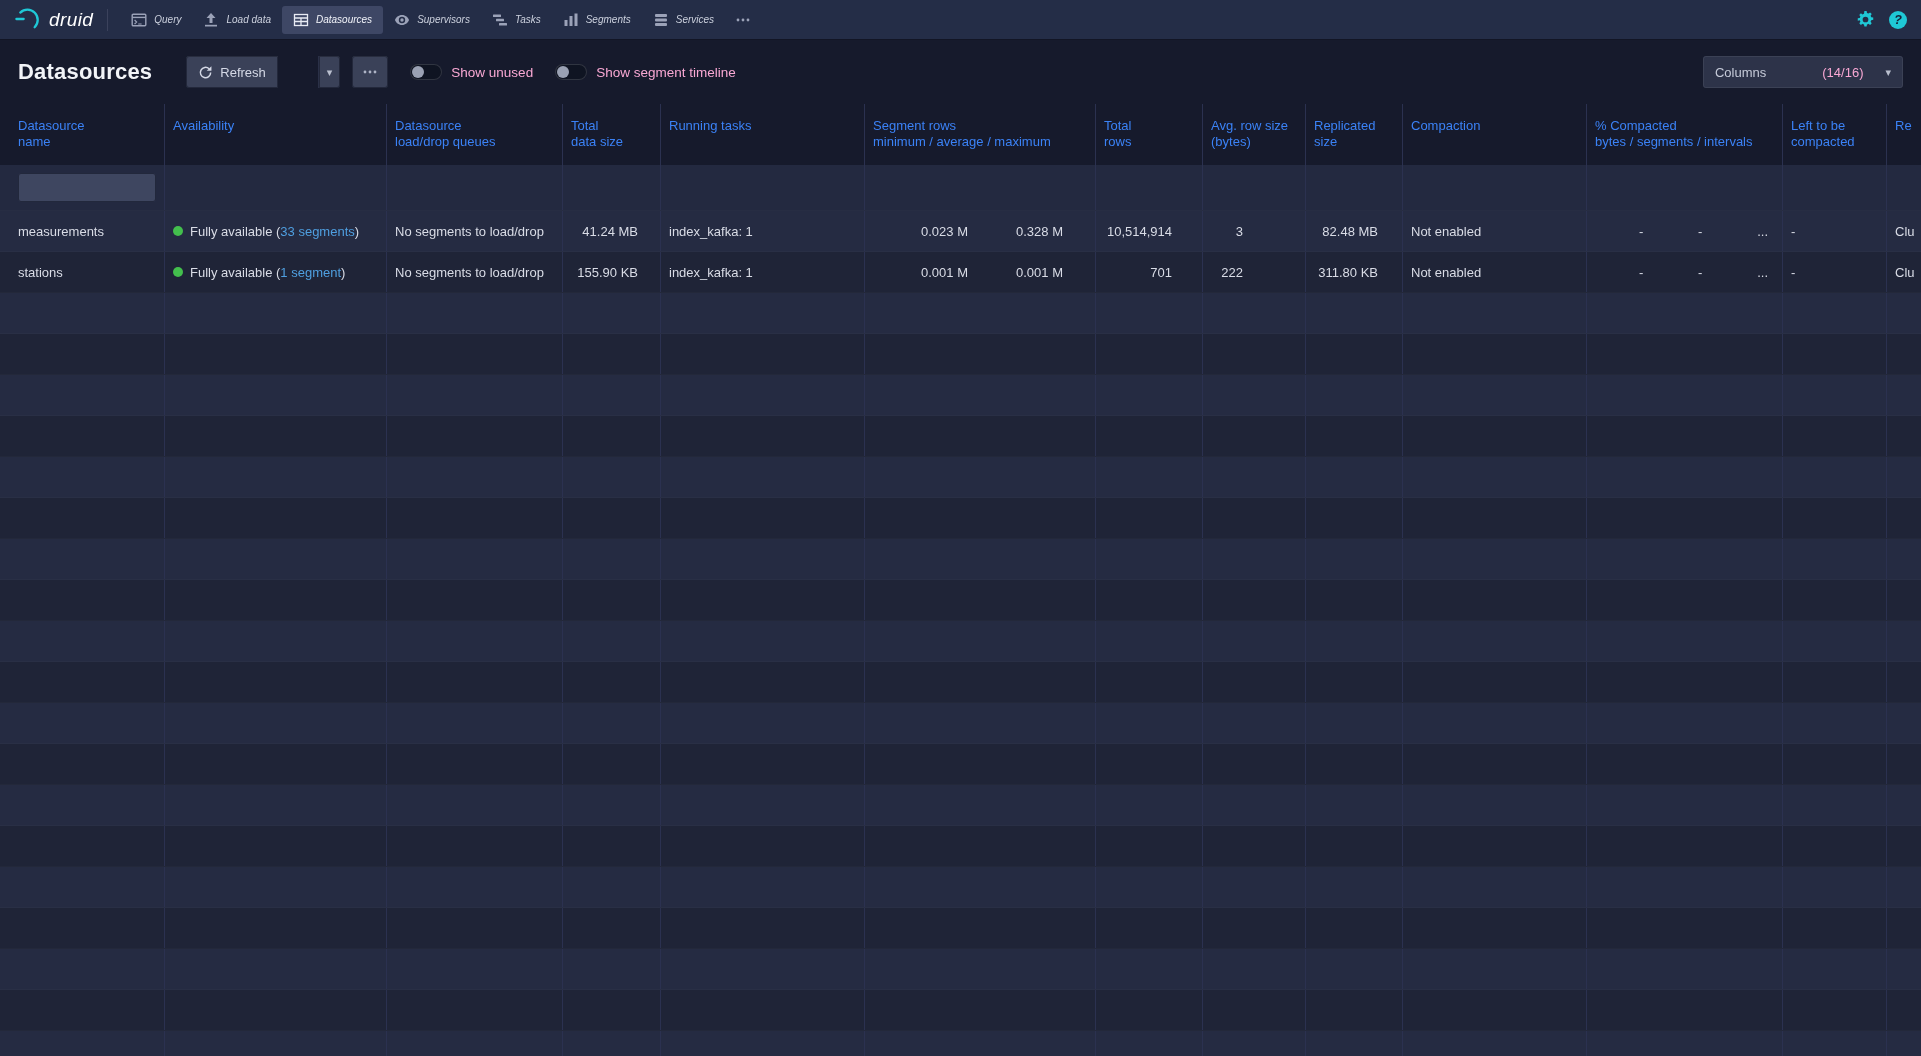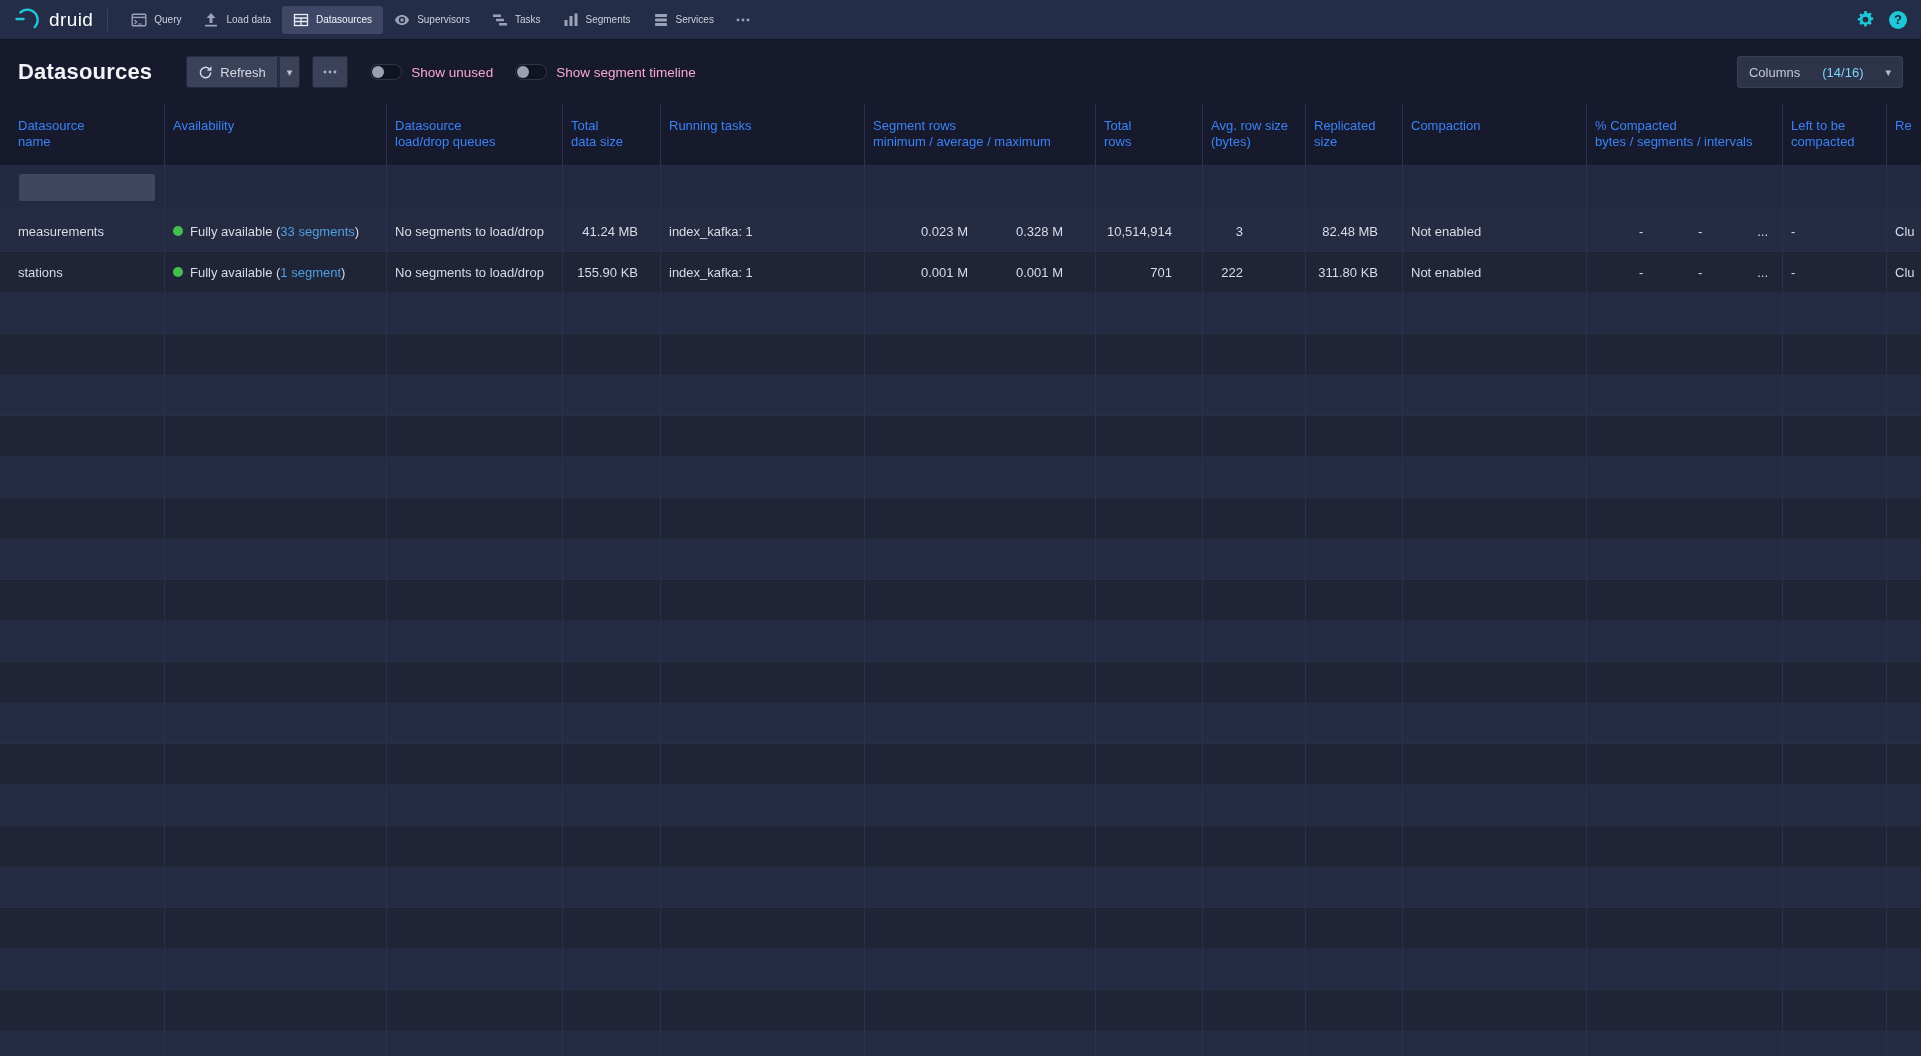--- a/index.html
+++ b/index.html
@@ -1,21 +1,21 @@
 <!DOCTYPE html>
 <html><head>
 <meta charset="utf-8">
 <style>
   * { margin:0; padding:0; box-sizing:border-box; }
   html,body { width:1921px; height:1056px; overflow:hidden; background:#161a2c;
               font-family:"Liberation Sans", sans-serif; color:#d9dce6; }
 
   
   .navbar { height:40px; background:#242d47; display:flex; align-items:center;
-            padding:0 14px; border-bottom:1px solid #121525; }
+            padding:0 14px; border-bottom:1px solid #121525;font-style:italic; }
   .brand { display:flex; align-items:center; gap:8px; }
   .brand-text { font-size:19px; color:#ffffff; letter-spacing:.4px; }
   .nav-divider { width:1px; height:22px; background:#3b425c; margin:0 12px 0 14px; }
   .nav-item { display:flex; align-items:center; gap:7px; height:28px; padding:0 11px;
               border-radius:3px; font-size:10px; color:#ccd1de; cursor:pointer; }
   .nav-item .nav-icon { color:#9ba2b8; display:flex; }
   .nav-item.active { background:#3e4765; color:#f2f4fa; }
   .nav-item.active .nav-icon { color:#e8ebf4; }
   .nav-more { display:flex; align-items:center; padding:0 10px; color:#9ba2b8; cursor:pointer; }
   .nav-right { margin-left:auto; display:flex; align-items:center; gap:14px; }
@@ -24,35 +24,35 @@
           font-size:13px; font-weight:bold; display:flex; align-items:center;
           justify-content:center; cursor:pointer; }
   svg { display:block; }
 
   
   .view-header { height:64px; display:flex; align-items:center; padding:0 18px; }
   .page-title { font-size:22px; font-weight:700; color:#f2f4f8; letter-spacing:.2px; }
   .btn { border:none; font:inherit; cursor:pointer; display:flex; align-items:center;
          height:32px; background:#3a4158; color:#d5d9e6; font-size:13px;
          box-shadow:inset 0 0 0 1px rgba(17,20,36,.55), inset 0 1px 0 rgba(255,255,255,.06); }
-  .btn-group { display:flex; margin-left:34px; }
+  .btn-group { display:flex; margin-left:34px;gap:40px; }
   .btn.refresh { border-radius:3px 0 0 3px; padding:0 12px; gap:7px; }
   .btn.caret { border-radius:0 3px 3px 0; padding:0 8px; border-left:1px solid #2a3047; }
   .btn.dots { border-radius:3px; margin-left:12px; padding:0 10px; color:#aeb4c6; }
   .caret-glyph { font-size:11px; color:#b9bfce; }
   .switch-row { display:flex; align-items:center; gap:9px; margin-left:22px; cursor:pointer; }
   .switch { width:32px; height:16px; border-radius:8px; background:#0f1422; position:relative;
             box-shadow:inset 0 0 0 1px rgba(255,255,255,.14); flex:none; }
   .switch::after { content:""; position:absolute; left:2px; top:2px; width:12px; height:12px;
                    border-radius:50%; background:#9aa1b3; }
   .switch-label { font-size:13.5px; color:#f9a8d4; }
   .spacer { flex:1; }
   .btn.columns { border-radius:3px; background:#2d3349; padding:0 12px; gap:22px; color:#c6cbd9;
                  box-shadow:inset 0 0 0 1px rgba(255,255,255,.07); }
-  .btn.columns .dim { color:#7dd3fc; }
+  .btn.columns .dim { color:#f9a8d4;margin-left:34px; }
 
   
   .table-wrap { position:relative; }
   .thead, .tr { display:flex; padding-left:10px; }
   .th { flex:none; padding:14px 8px 0 8px; border-right:1px solid #2b3150;
         font-size:13px; color:#3b82f6; line-height:16px; height:61px;
         overflow:hidden; white-space:nowrap; cursor:pointer; }
   .td { flex:none; display:flex; align-items:center; padding:0 8px;
         border-right:1px solid #2b3150; height:40px; font-size:13px;
         overflow:hidden; white-space:nowrap; }

